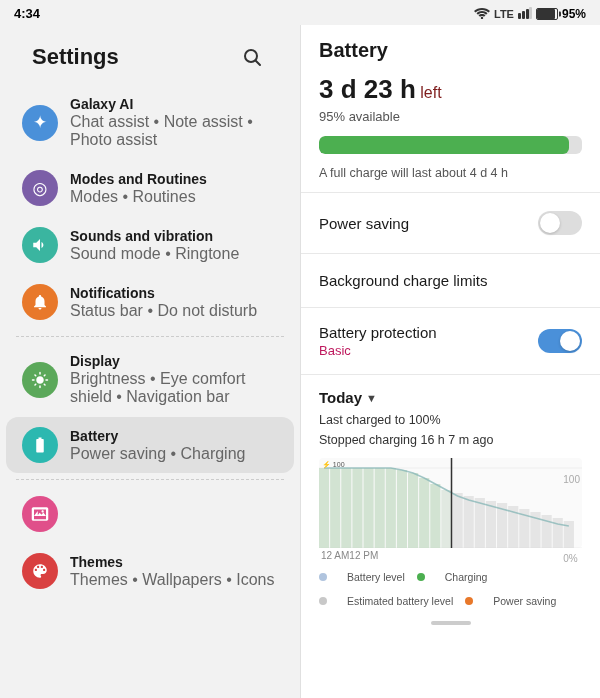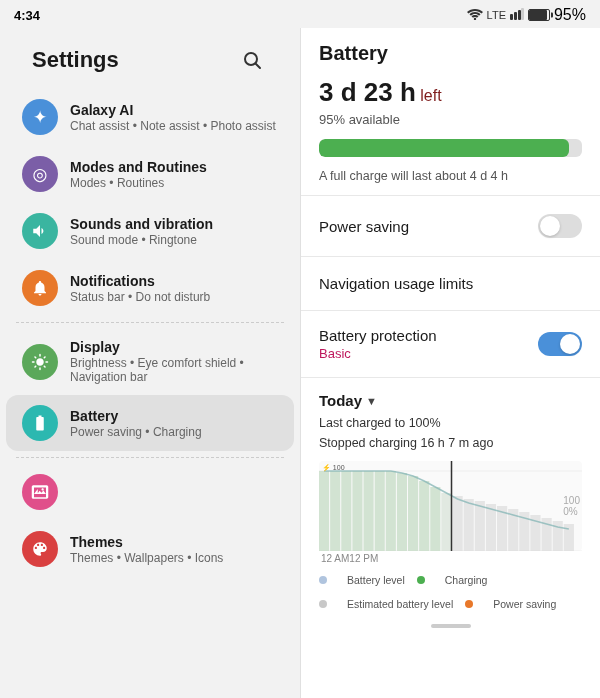--- a/index.html
+++ b/index.html
@@ -123,21 +123,21 @@
     .icon-pink { background: #e04f8a; }
     .icon-red { background: #d94040; }
 
     .menu-text { flex: 1; }
     .menu-title {
       font-size: 14px;
       font-weight: 600;
       color: #1a1a1a;
     }
     .menu-subtitle {
-      font-size: 12px;
+      font-size: 16px;
       color: #666;
       margin-top: 1px;
     }
 
     .divider-dotted {
       border: none;
       border-top: 1.5px dashed #ccc;
       margin: 6px 16px;
     }
 
@@ -300,24 +300,24 @@
     .chart-labels {
       display: flex;
       font-size: 10px;
       color: #888;
       margin-top: 2px;
       padding: 0 2px;
     }
     .chart-right-labels {
       position: absolute;
       right: 2px;
-      top: 0;
+      top: 16px;
       display: flex;
       flex-direction: column;
-      justify-content: center;
+      justify-content: space-between;
       height: 100%;
       font-size: 10px;
       color: #aaa;
     }
 
     
     .legend {
       display: flex;
       gap: 12px;
       flex-wrap: wrap;
@@ -356,33 +356,33 @@
   <span>4:34</span>
   <div class="status-icons">
     <span>
       <svg width="16" height="12" viewBox="0 0 16 12">
         <path d="M8 3C5.5 3 3.2 4 1.5 5.6L0 4C2.1 2.1 5 1 8 1s5.9 1.1 8 3l-1.5 1.6C12.8 4 10.5 3 8 3z" fill="#333"></path>
         <path d="M8 6c-1.6 0-3 .7-4 1.7L2.5 6.2C3.9 4.9 5.9 4 8 4s4.1.9 5.5 2.2L12 7.7C11 6.7 9.6 6 8 6z" fill="#333"></path>
         <path d="M8 9c-.8 0-1.5.3-2 .8L4.5 8.3C5.4 7.5 6.6 7 8 7s2.6.5 3.5 1.3L10 9.8C9.5 9.3 8.8 9 8 9z" fill="#333"></path>
         <circle cx="8" cy="11" r="1.2" fill="#333"></circle>
       </svg>
     </span>
-    <span style="font-size:11px;font-weight:400;color:#333;">LTE</span>
+    <span style="font-size:11px;font-weight:700;color:#333;">LTE</span>
     <span>
       <svg width="14" height="12" viewBox="0 0 14 12">
         <rect x="0" y="6" width="3" height="6" fill="#333" rx="1"></rect>
         <rect x="4" y="4" width="3" height="8" fill="#333" rx="1"></rect>
         <rect x="8" y="2" width="3" height="10" fill="#333" rx="1"></rect>
         <rect x="11" y="0" width="3" height="12" fill="#ccc" rx="1"></rect>
       </svg>
     </span>
     <div class="battery-icon">
       <div class="battery-fill"></div>
     </div>
-    <span style="font-size:16px;font-weight:400;">95%</span>
+    <span style="font-size:12px;font-weight:700;">95%</span>
   </div>
 </div>
 
 <div class="main-content">
 
   <div class="sidebar">
     <div class="sidebar-header">
       <h1>Settings</h1>
       <div class="search-icon-btn">
         <svg width="20" height="20" viewBox="0 0 20 20" fill="none">
@@ -502,21 +502,21 @@
 
     <div class="toggle-row">
       <span class="toggle-label">Power saving</span>
       <div class="toggle">
         <div class="toggle-knob"></div>
       </div>
     </div>
 
     <hr class="section-divider">
 
-    <div class="simple-row">Navigation usage limits</div>
+    <div class="simple-row">Background charge limits</div>
 
     <hr class="section-divider">
 
     <div class="protection-row">
       <div class="protection-info">
         <div class="protection-title">Battery protection</div>
         <div class="protection-sub">Basic</div>
       </div>
       <div class="toggle on">
         <div class="toggle-knob"></div>

